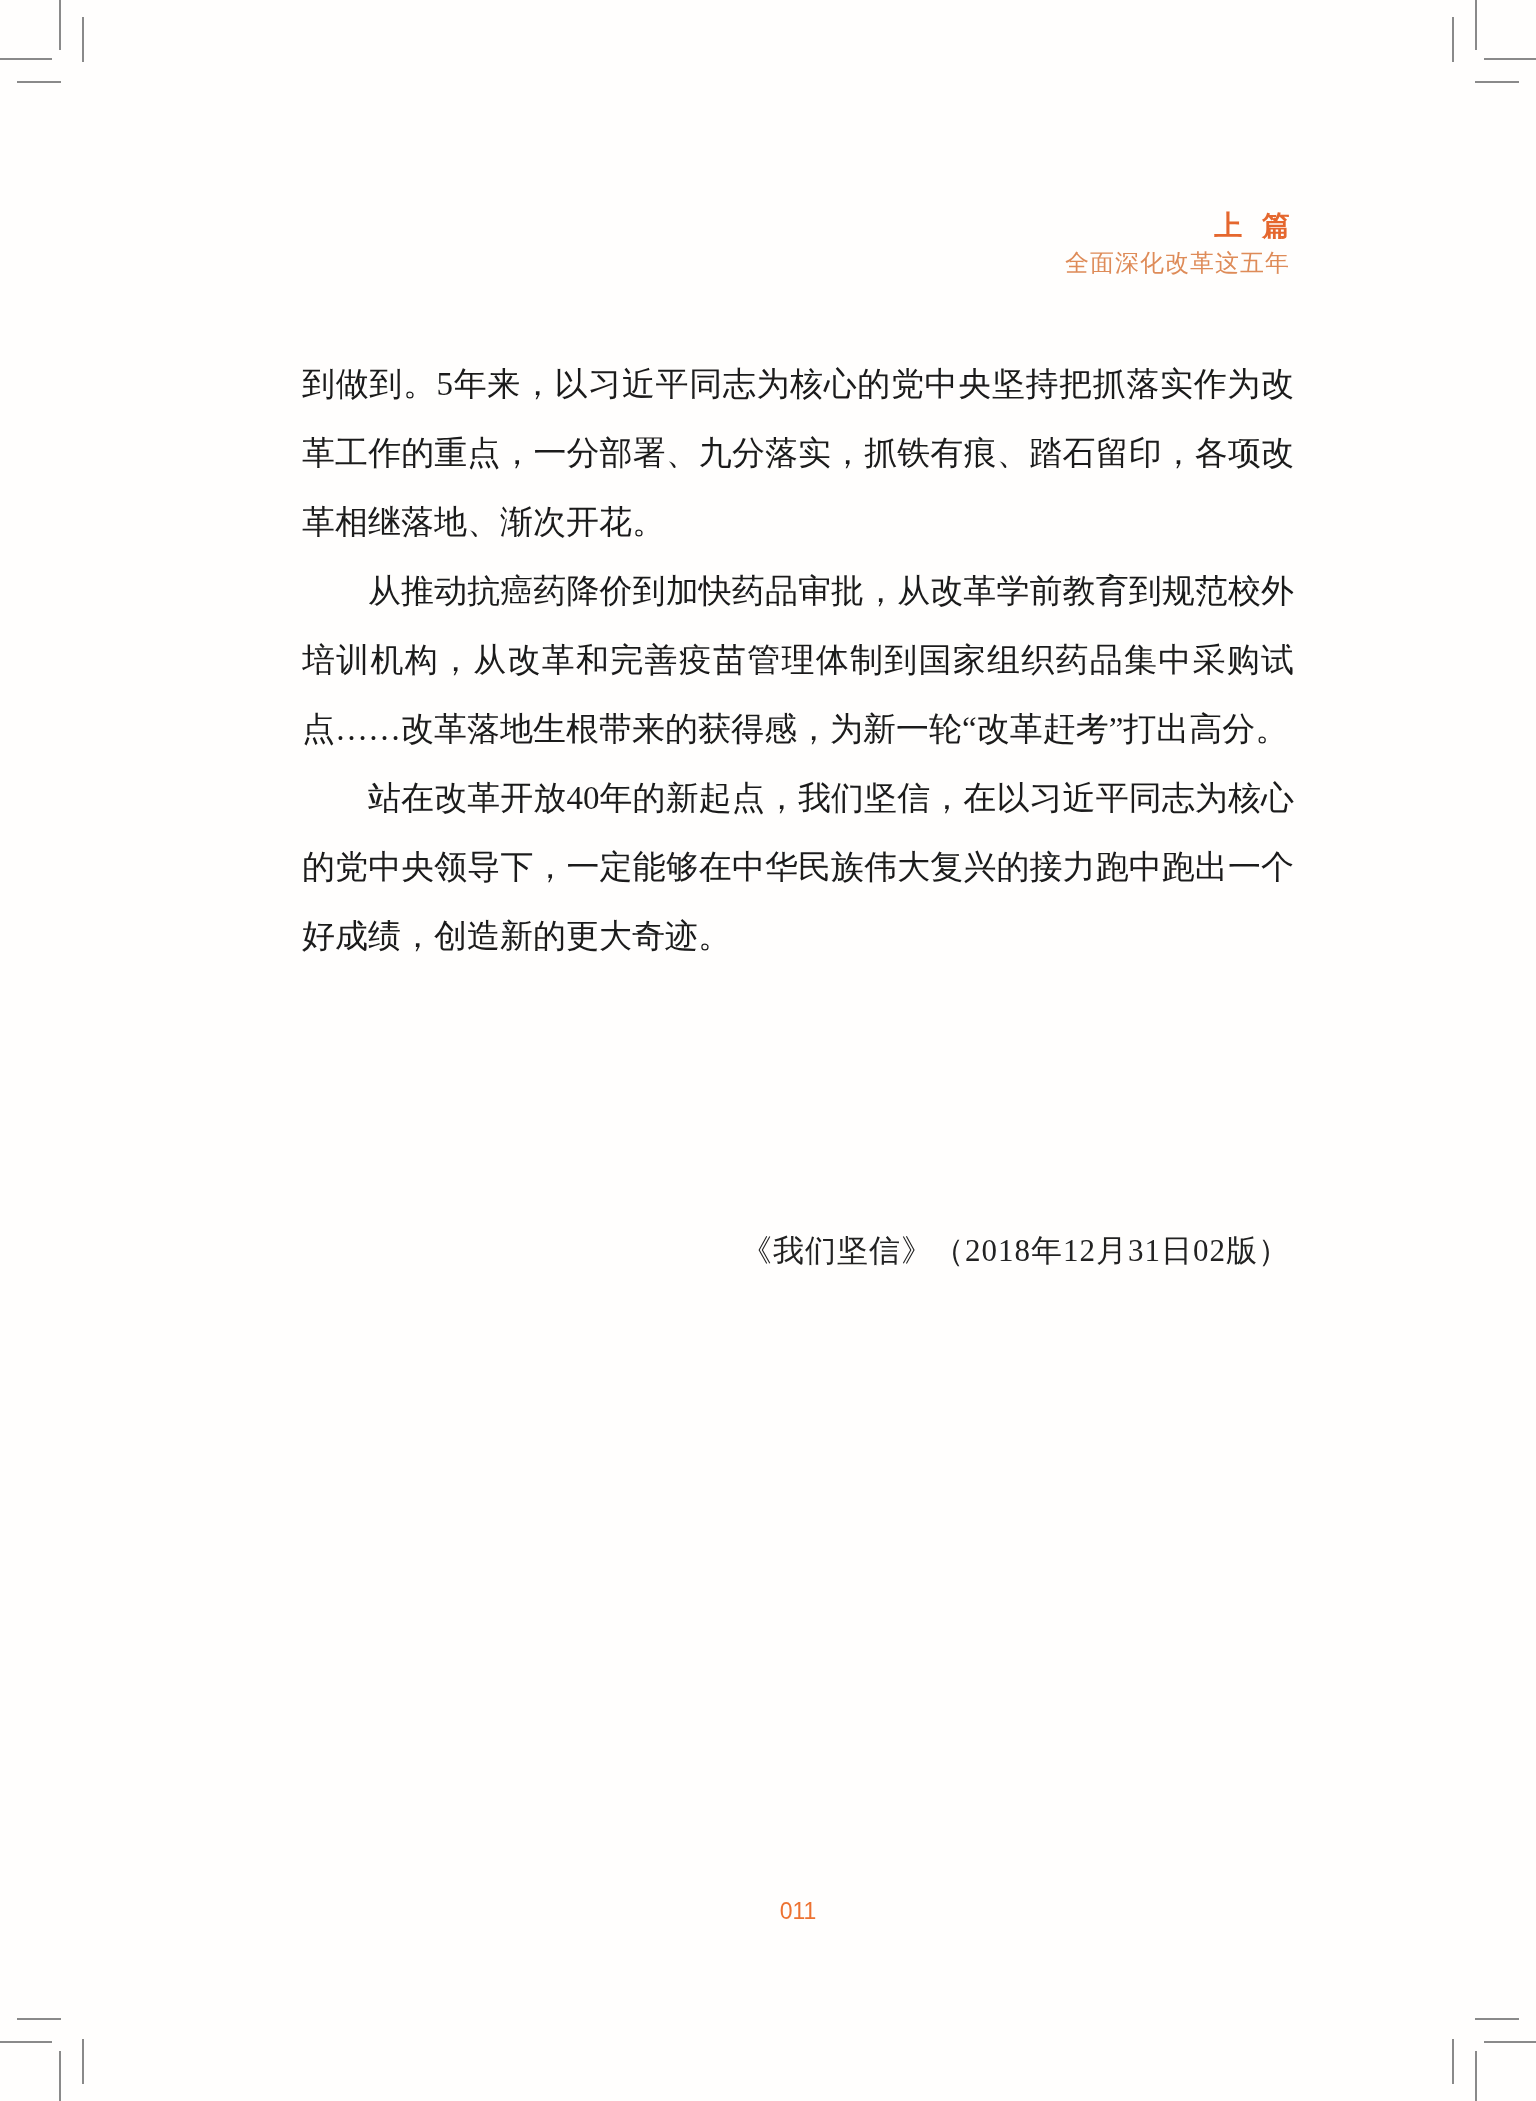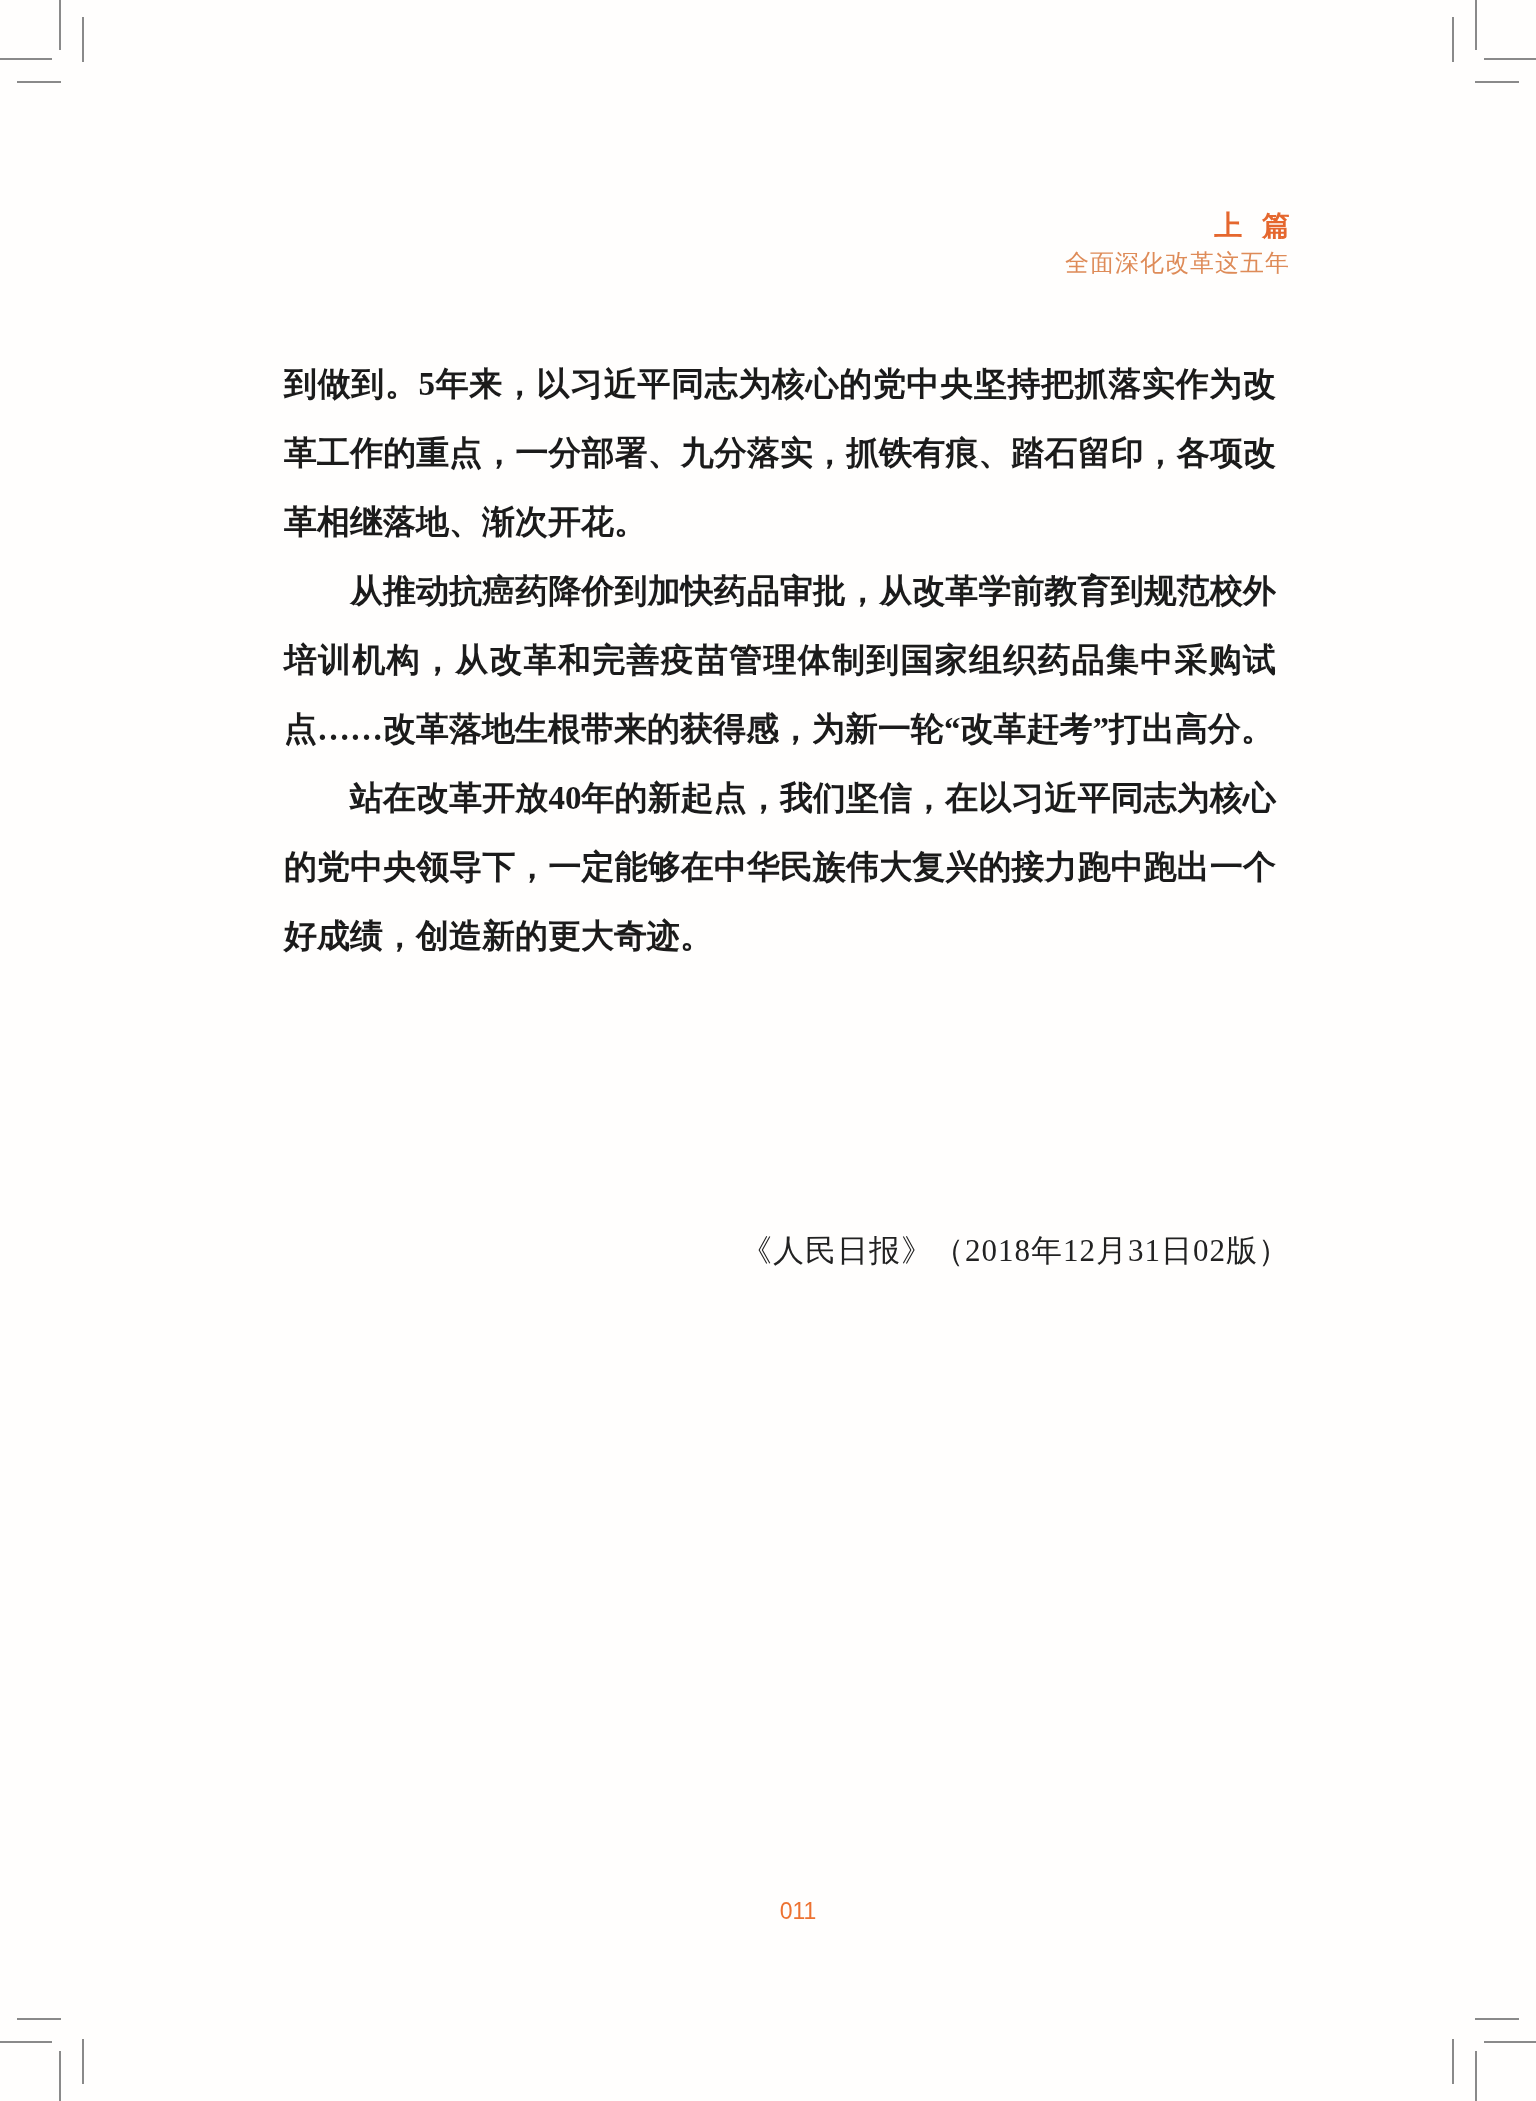--- a/index.html
+++ b/index.html
@@ -66,28 +66,27 @@
     font-size: 24px;
     letter-spacing: 1px;
     color: #de8b58;
     line-height: 1.15;
     text-align: right;
   }
 
   
   .body-text {
     position: absolute;
-    left: 284px;
+    left: 302px;
     top: 350px;
     width: 992px;
     font-size: 33px;
     line-height: 69px;
     color: #1b1b1b;
     text-align: justify;
-    font-weight: bold;
   }
   .body-text p {
     margin: 0;
     padding: 0;
     text-indent: 2em;
   }
   .body-text p.no-indent { text-indent: 0; }
 
   
   .citation {
@@ -140,17 +139,17 @@
     <div class="part-label">上 篇</div>
     <div class="part-subtitle">全面深化改革这五年</div>
   </header>
 
   <main class="body-text">
     <p class="no-indent">到做到。5年来，以习近平同志为核心的党中央坚持把抓落实作为改革工作的重点，一分部署、九分落实，抓铁有痕、踏石留印，各项改革相继落地、渐次开花。</p>
     <p>从推动抗癌药降价到加快药品审批，从改革学前教育到规范校外培训机构，从改革和完善疫苗管理体制到国家组织药品集中采购试点……改革落地生根带来的获得感，为新一轮“改革赶考”打出高分。</p>
     <p>站在改革开放40年的新起点，我们坚信，在以习近平同志为核心的党中央领导下，一定能够在中华民族伟大复兴的接力跑中跑出一个好成绩，创造新的更大奇迹。</p>
   </main>
 
-  <div class="citation">《人民日报》（2018年12月31日02版）</div>
+  <div class="citation">《我们坚信》（2018年12月31日02版）</div>
 
   <div class="page-number">011</div>
 
 </div>
 
 </body></html>

